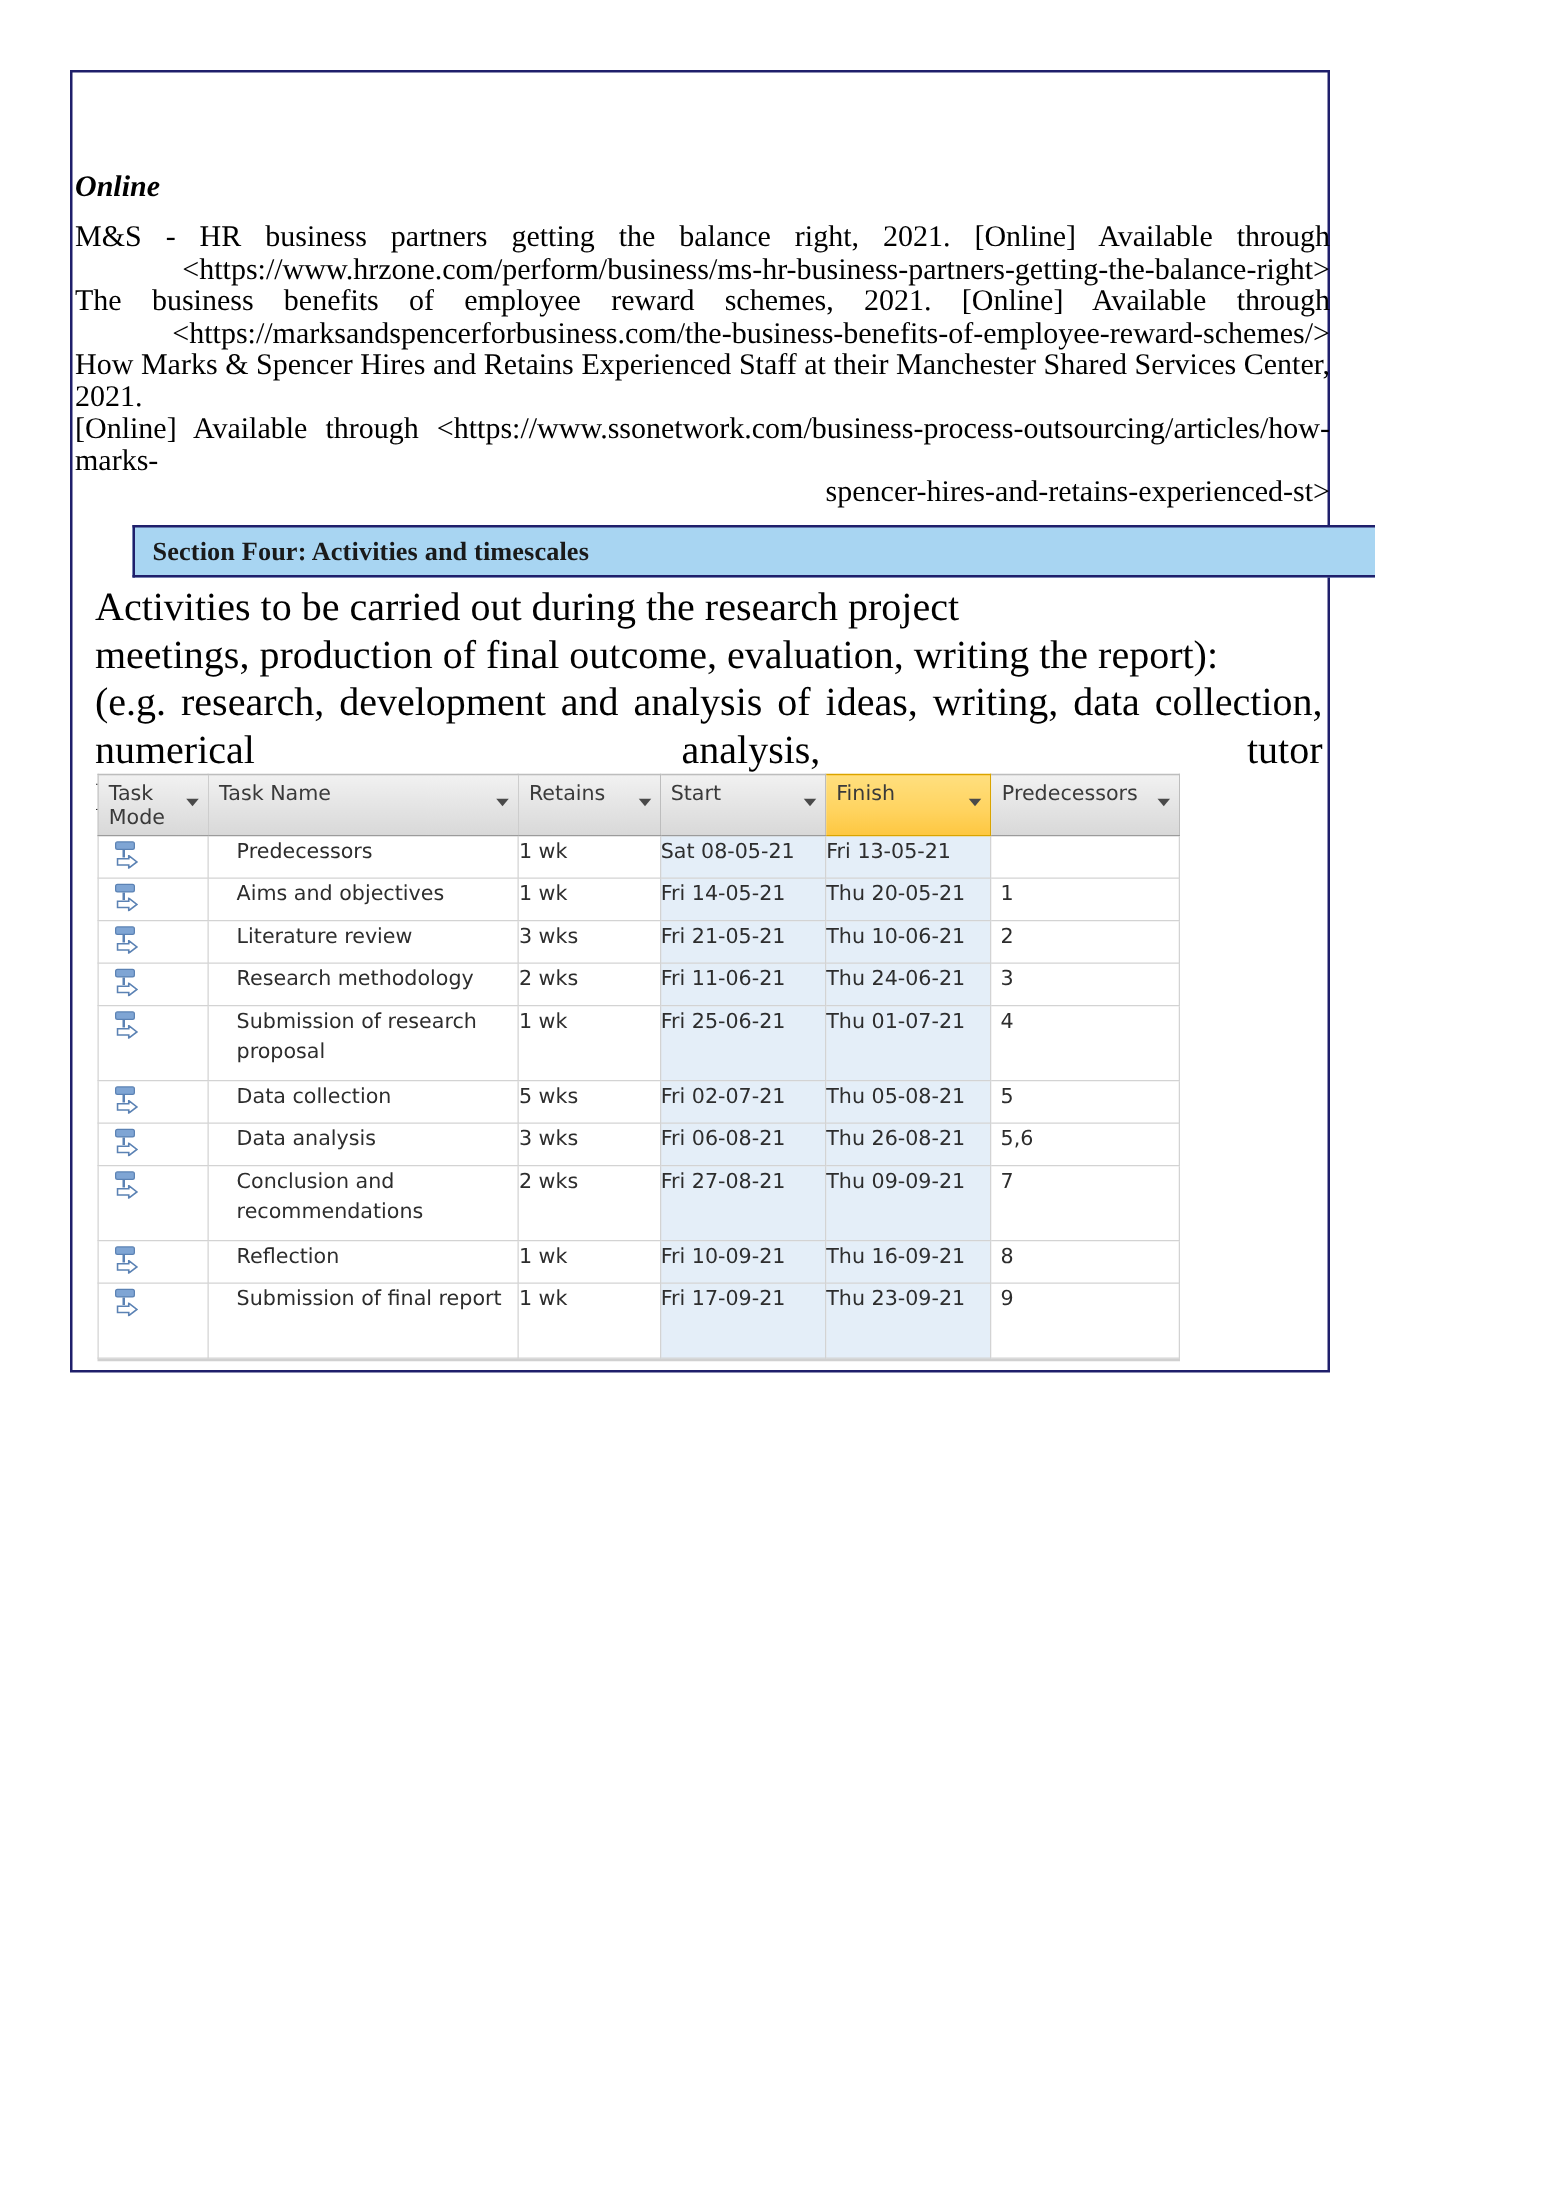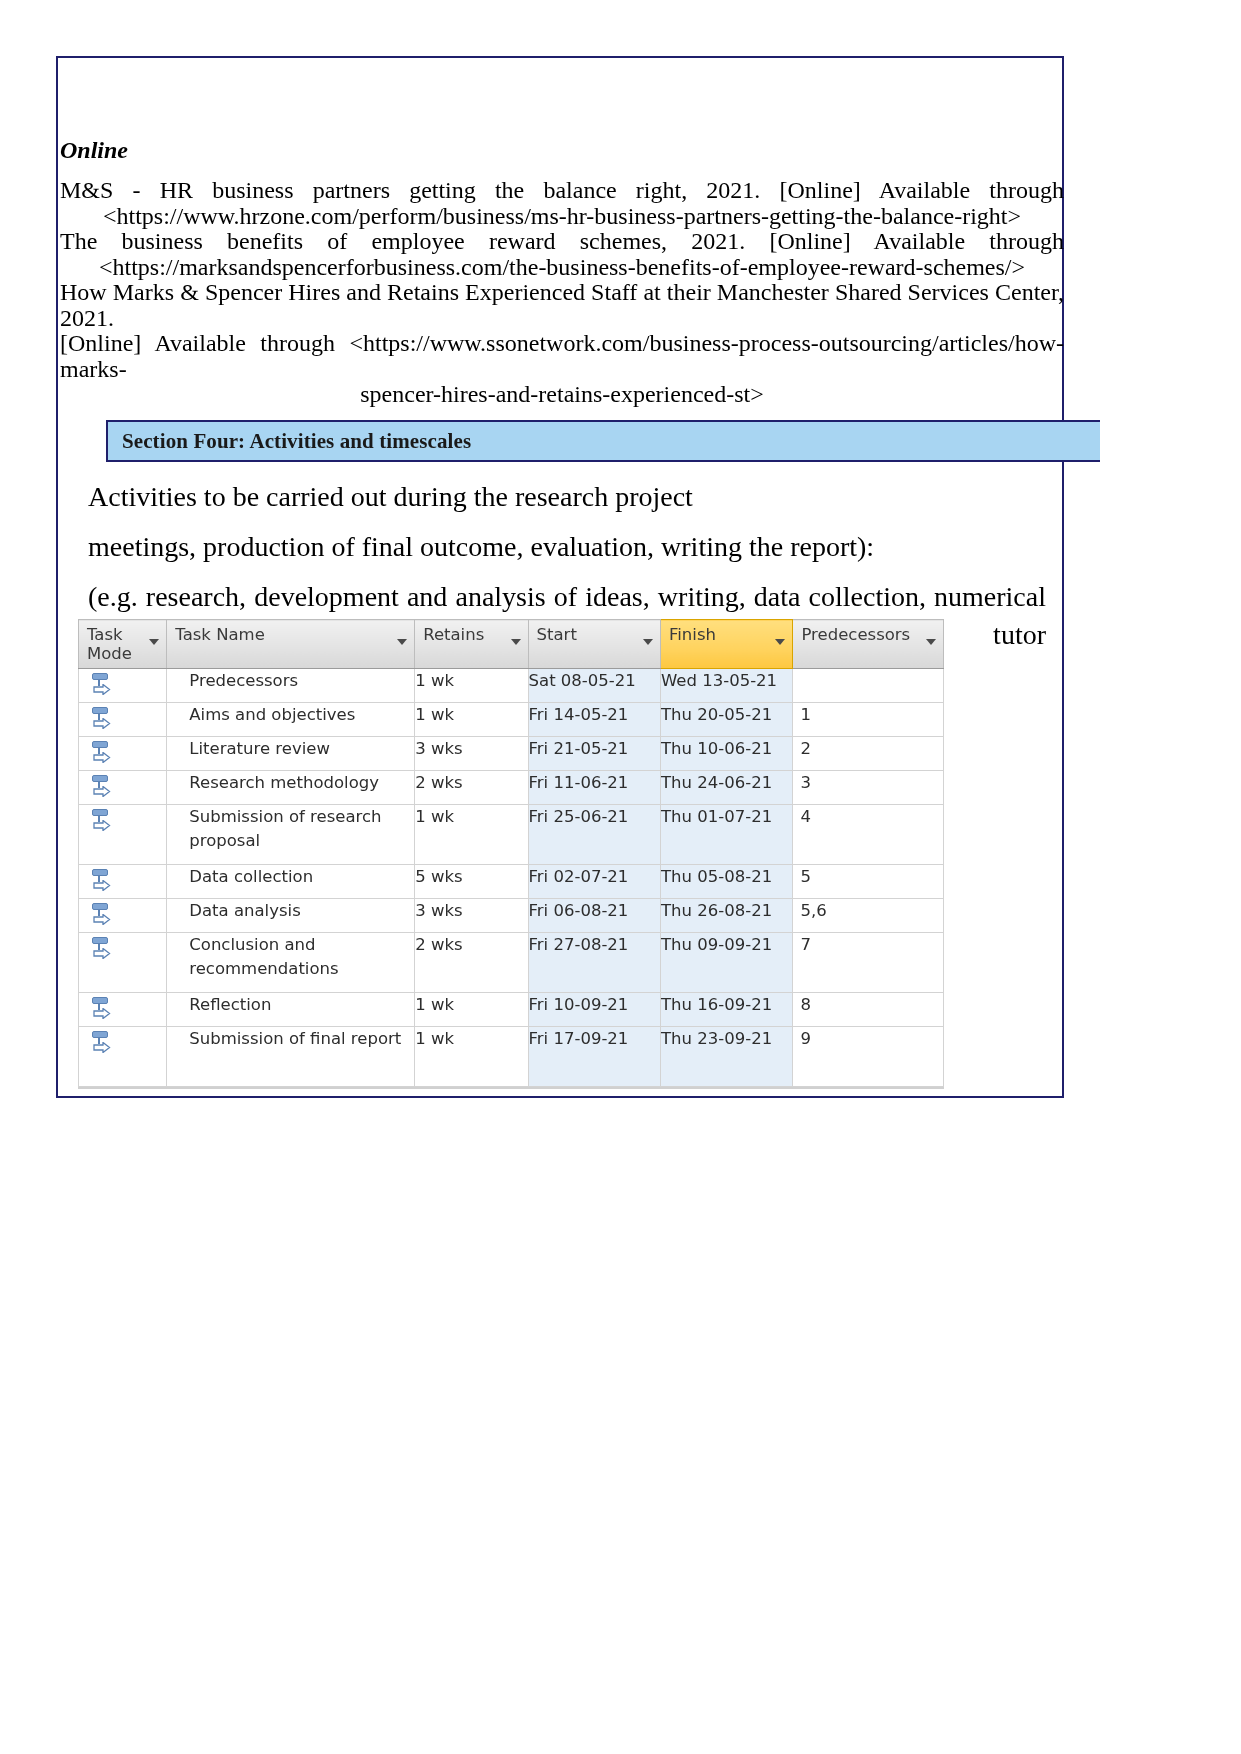--- a/index.html
+++ b/index.html
@@ -52,21 +52,21 @@
     font-size: 24px;
     line-height: 25.5px;
     text-align: justify;
     text-justify: inter-word;
     margin: 0;
     padding-left: 2px;
     padding-right: 0px;
   }
   .ref-para .url-line {
     display: block;
-    text-align: center;
+    text-align: right;
   }
   .justified-line {
     display: block;
     text-align: justify;
     text-align-last: justify;
     white-space: normal;
   }
 
   
   .section-band {
@@ -93,23 +93,23 @@
   }
 
   
   .sec4-body {
     position: absolute;
     left: 14px;
     top: 408px;
     width: 992px;
   }
   .sec4-line {
-    font-size: 28px;
+    font-size: 32px;
     line-height: 38px;
-    margin: 12px;
+    margin: 0;
     padding: 0 6px 0 4px;
   }
   .sec4-line.justify {
     text-align: justify;
     text-justify: inter-word;
   }
   .sec4-line.justify > span.jl {
     display: block;
     text-align: justify;
     text-align-last: justify;
@@ -341,21 +341,21 @@
         <span class="tm-arrow">
           <svg width="18" height="11" viewBox="0 0 18 11">
             <path d="M1 3 H10 V0.5 L16.5 5.5 L10 10.5 V8 H1 Z" fill="#ffffff" stroke="#5b82b4" stroke-width="1.3"></path>
           </svg>
         </span>
       </span>
     </td>
     <td class="cell name-cell">Predecessors</td>
     <td class="cell">1 wk</td>
     <td class="cell date-cell">Sat 08-05-21</td>
-    <td class="cell date-cell">Wed 13-05-21</td>
+    <td class="cell date-cell">Fri 13-05-21</td>
     <td class="cell pred-cell"></td>
   </tr>
 
   <tr>
     <td class="cell mode-cell">
       <span class="tm-icon">
         <span class="tm-bar"></span>
         <span class="tm-stem"></span>
         <span class="tm-arrow">
           <svg width="18" height="11" viewBox="0 0 18 11">

